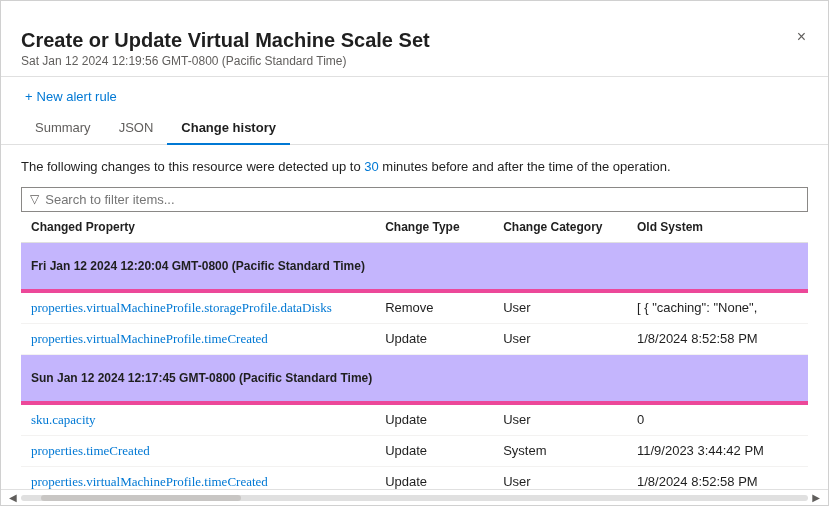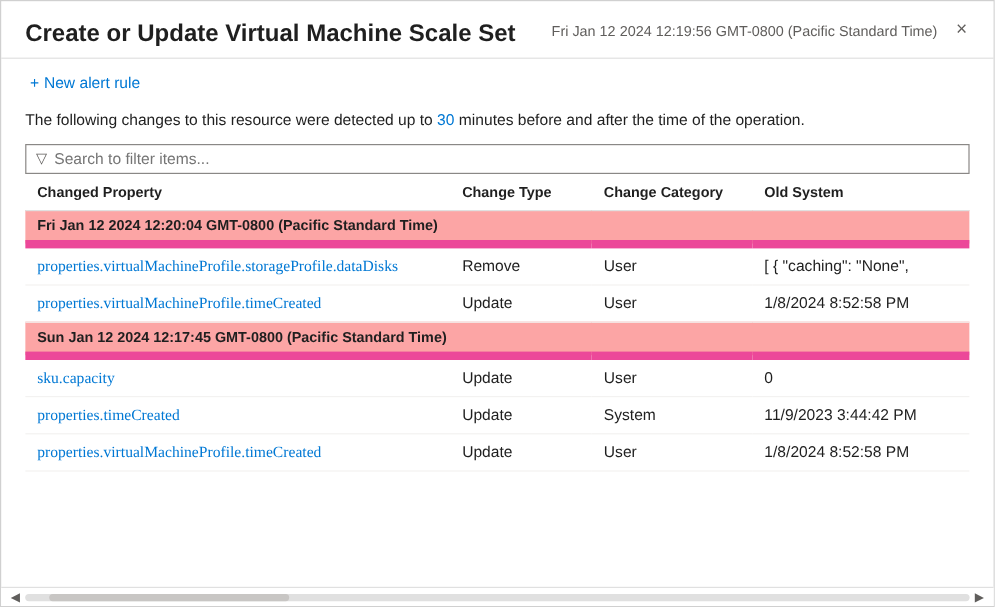--- a/index.html
+++ b/index.html
@@ -18,22 +18,23 @@
       background: #fff;
       display: flex;
       flex-direction: column;
       border: 1px solid #d0d0d0;
       box-shadow: 0 4px 20px rgba(0,0,0,0.2);
     }
     .dialog-header {
       padding: 16px 20px 8px 20px;
       border-bottom: 1px solid #e0e0e0;
       display: flex;
-      flex-direction: row;
+      flex-direction: column;
       position: relative;
+      margin-top: 12px;
     }
     .dialog-title {
       font-size: 20px;
       font-weight: 600;
       color: #1f1f1f;
       padding-right: 30px;
     }
     .dialog-subtitle {
       font-size: 12px;
       color: #605e5c;
@@ -128,26 +129,26 @@
     thead th {
       text-align: left;
       font-size: 12px;
       font-weight: 600;
       color: #1f1f1f;
       padding: 8px 10px;
       border-bottom: 1px solid #e0e0e0;
       white-space: nowrap;
     }
     tbody tr.group-header td {
-      background: #fca5a5;
+      background: #c4b5fd;
       font-size: 12px;
       font-weight: 600;
       color: #1f1f1f;
-      padding: 5px 10px;
-      border-bottom: 7px solid #ec4899;
+      padding: 16px 10px;
+      border-bottom: 4px solid #ec4899;
     }
     tbody tr.data-row td {
       padding: 7px 10px;
       border-bottom: 1px solid #f3f2f1;
       font-size: 13px;
       vertical-align: top;
     }
     .link-cell {
       color: #0078d4;
       cursor: pointer;
@@ -184,31 +185,36 @@
       padding: 0 4px;
     }
   </style>
 </head>
 <body>
 
 <div class="dialog">
 
   <div class="dialog-header">
     <span class="dialog-title">Create or Update Virtual Machine Scale Set</span>
-    <span class="dialog-subtitle">Fri Jan 12 2024 12:19:56 GMT-0800 (Pacific Standard Time)</span>
+    <span class="dialog-subtitle">Sat Jan 12 2024 12:19:56 GMT-0800 (Pacific Standard Time)</span>
     <button class="close-btn">×</button>
   </div>
 
   <div class="toolbar">
     <button class="new-alert-btn">
       <span>+</span>
       <span>New alert rule</span>
     </button>
   </div>
 
+  <div class="tabs">
+    <div class="tab">Summary</div>
+    <div class="tab">JSON</div>
+    <div class="tab active">Change history</div>
+  </div>
 
   <div class="content">
 
     <div class="info-text">
       <span>The following changes to this resource were detected up to </span><span class="highlight">30</span><span> minutes before and after the time of the operation.</span>
     </div>
 
     <div class="search-bar">
       <span style="color:#605e5c; font-size:12px;">▽</span>
       <input type="text" placeholder="Search to filter items..." style="">

